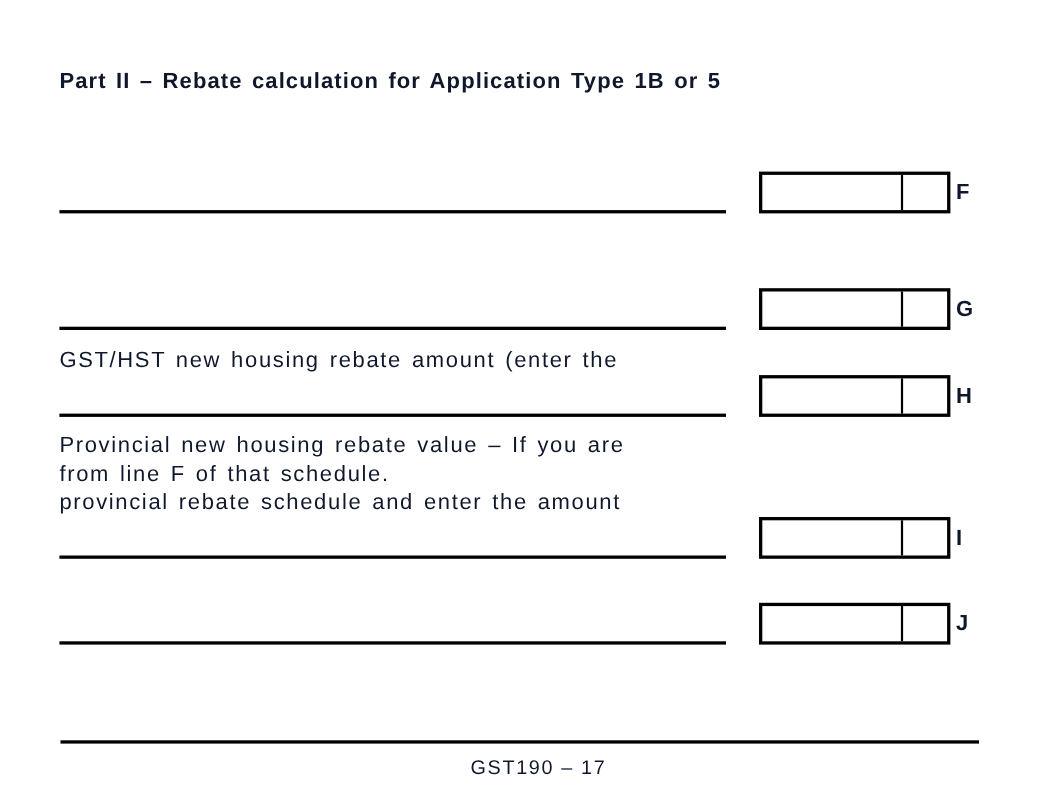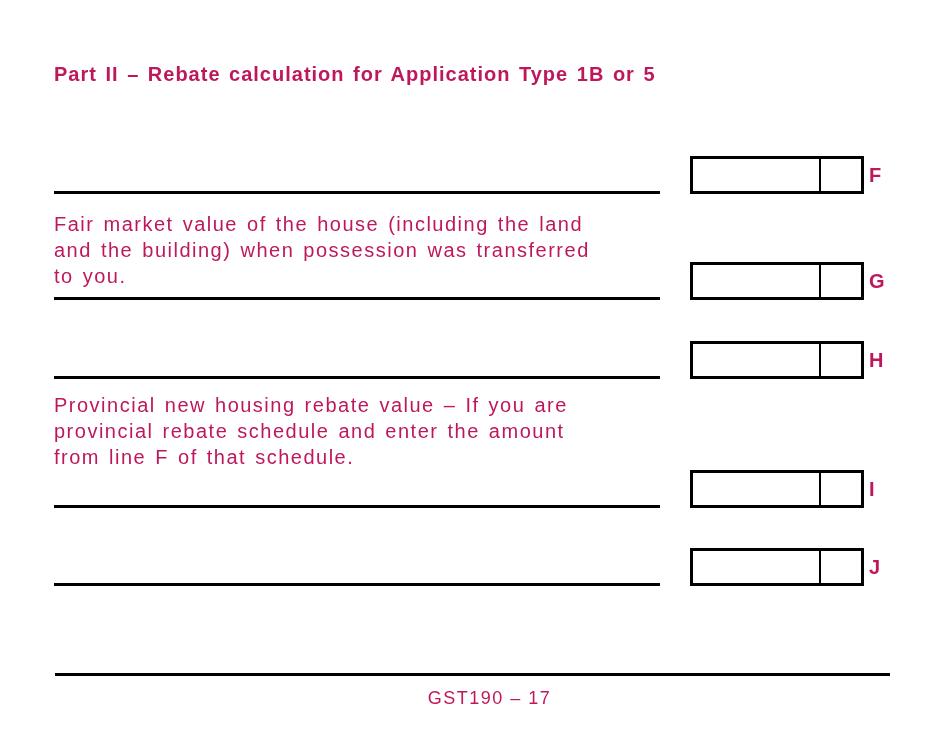--- a/index.html
+++ b/index.html
@@ -2,21 +2,21 @@
 <html><head>
 <meta charset="utf-8">
 <style>
   * { margin: 0; padding: 0; box-sizing: border-box; }
   html, body { background: #ffffff; }
   .page {
     position: relative;
     width: 950px;
     height: 735px;
     background: #ffffff;
-    color: #be185d;
+    color: #0f172a;
     font-family: "Liberation Sans", "DejaVu Sans", sans-serif;
     overflow: hidden;
   }
   .heading {
     position: absolute;
     left: 54px;
     top: 63px;
     font-size: 20px;
     font-weight: bold;
     letter-spacing: 1px;
@@ -95,45 +95,41 @@
 
   <div class="heading">Part II – Rebate calculation for Application Type 1B or 5</div>
 
   <div class="rule rf"></div>
   <div class="amount-box bf">
     <div class="dollars"></div>
     <div class="cents"></div>
   </div>
   <div class="line-letter lf">F</div>
 
-  <div class="text-block tg">
-    <div><span>Fair market value of the house (including the land</span></div>
-    <div><span>and the building) when possession was transferred</span></div>
-    <div><span>to you.</span></div>
-  </div>
   <div class="rule rg"></div>
   <div class="amount-box bg">
     <div class="dollars"></div>
     <div class="cents"></div>
   </div>
   <div class="line-letter lg">G</div>
 
   <div class="text-block th">
+    <div><span>GST/HST new housing rebate amount (enter the</span></div>
   </div>
   <div class="rule rh"></div>
   <div class="amount-box bh">
     <div class="dollars"></div>
     <div class="cents"></div>
   </div>
   <div class="line-letter lh">H</div>
 
   <div class="text-block ti">
     <div><span>Provincial new housing rebate value – If you are</span></div>
+    <div><span>from line F of that schedule.</span></div>
     <div><span>provincial rebate schedule and enter the amount</span></div>
-    <div><span>from line F of that schedule.</span></div>
   </div>
   <div class="rule ri"></div>
   <div class="amount-box bi">
     <div class="dollars"></div>
     <div class="cents"></div>
   </div>
   <div class="line-letter li">I</div>
 
   <div class="text-block tj">
   </div>

